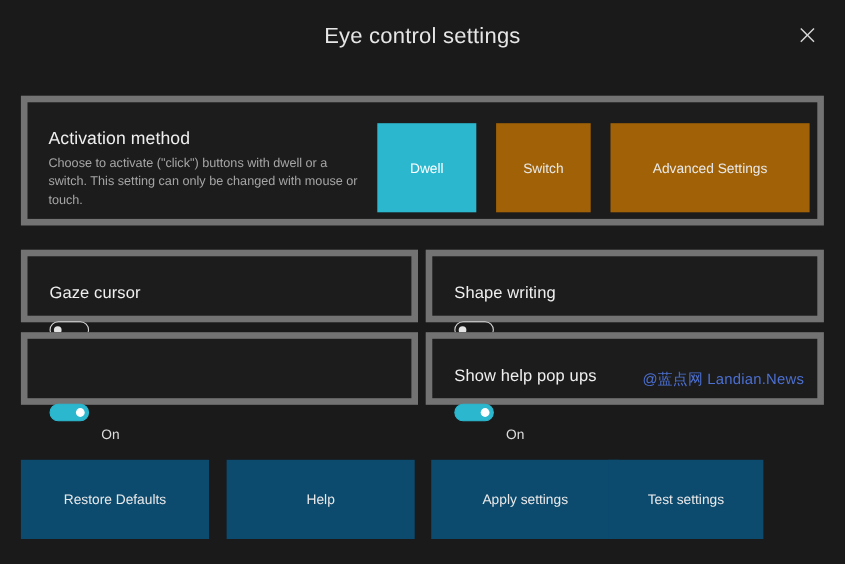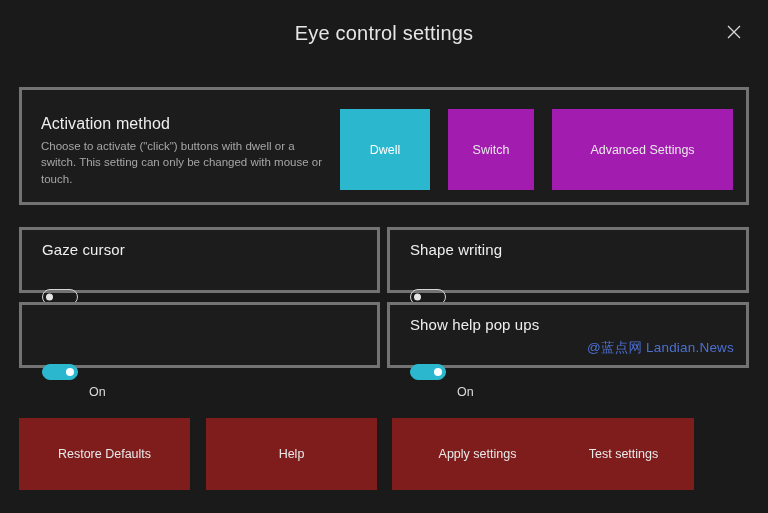--- a/index.html
+++ b/index.html
@@ -46,21 +46,21 @@
     align-items: center;
     justify-content: center;
     cursor: pointer;
   }
   .close-btn svg { display: block; }
 
   
   .panel {
     position: absolute;
     background: #1c1c1c;
-    border: 3px solid #737373;
+    border: 6px solid #737373;
     box-sizing: border-box;
   }
 
   #activation-panel {
     left: 19px;
     top: 87px;
     width: 730px;
     height: 118px;
   }
 
@@ -82,21 +82,21 @@
     color: #a6a6a6;
     line-height: 1.42;
     margin: 0;
     width: 285px;
   }
 
   .act-btn {
     position: absolute;
     top: 19px;
     height: 81px;
-    background: #a21caf;
+    background: #a16207;
     color: #e9e9e9;
     font-size: 12.5px;
     display: flex;
     align-items: center;
     justify-content: center;
     cursor: pointer;
     border: none;
     box-sizing: border-box;
     font-family: "Liberation Sans", sans-serif;
   }
@@ -110,21 +110,21 @@
 
   
   #card-gaze     { left: 19px;  top: 227px; width: 361px; height: 66px; }
   #card-shape    { left: 387px; top: 227px; width: 362px; height: 66px; }
   #card-mouse    { left: 19px;  top: 302px; width: 361px; height: 66px; }
   #card-help     { left: 387px; top: 302px; width: 362px; height: 66px; }
 
   .card-title {
     position: absolute;
     left: 20px;
-    top: 11px;
+    top: 25px;
     font-size: 15px;
     color: #efefef;
     font-weight: 400;
     letter-spacing: 0.1px;
   }
   .toggle-row {
     position: absolute;
     left: 20px;
     top: 40px;
     display: flex;
@@ -198,21 +198,21 @@
     font-weight: bold;
     color: #1d9bb8;
     letter-spacing: 0.5px;
   }
 
   
   .bottom-btn {
     position: absolute;
     top: 418px;
     height: 72px;
-    background: #7f1d1d;
+    background: #0c4a6e;
     color: #e9e9e9;
     font-size: 12.5px;
     display: flex;
     align-items: center;
     justify-content: center;
     cursor: pointer;
     border: none;
     box-sizing: border-box;
     font-family: "Liberation Sans", sans-serif;
   }

